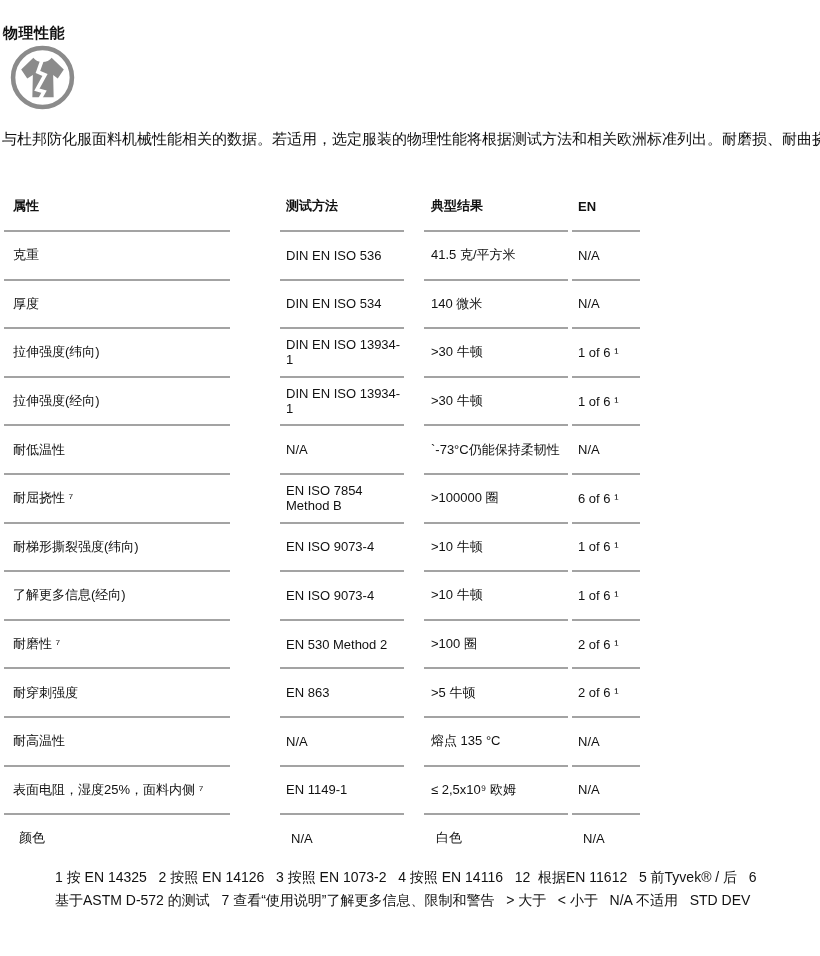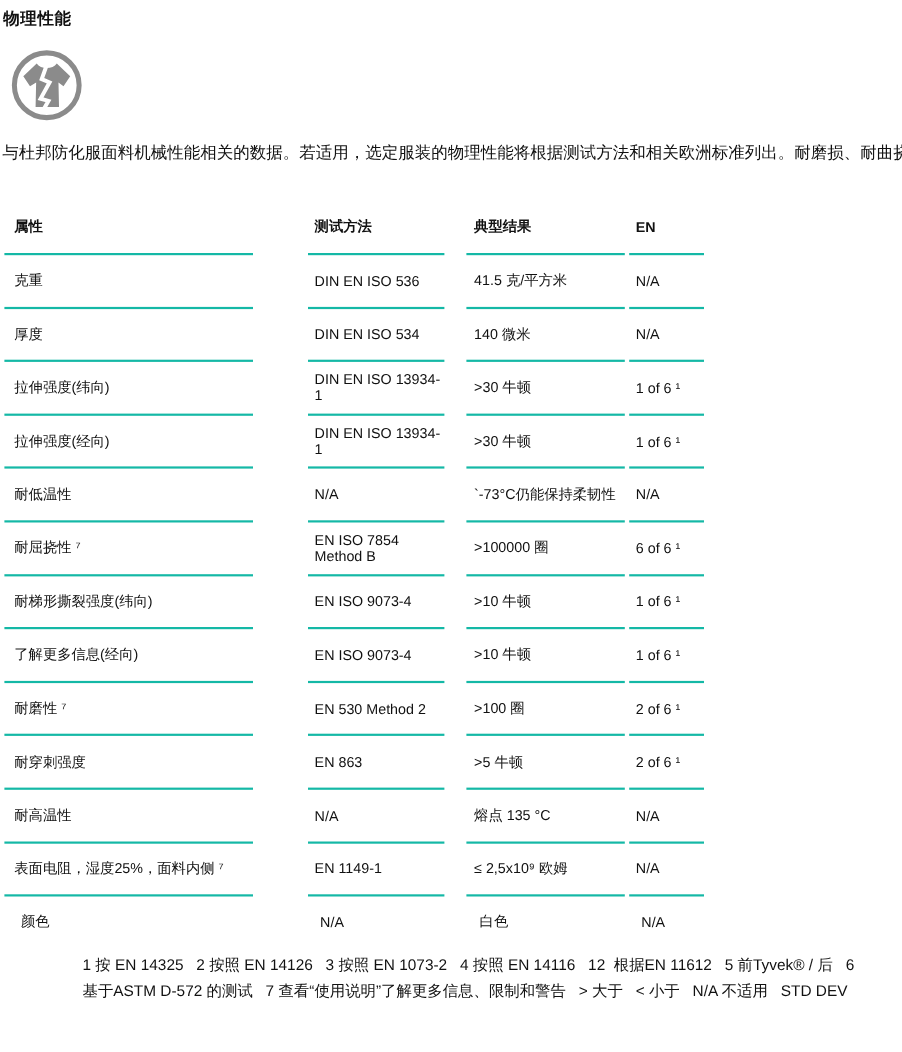--- a/index.html
+++ b/index.html
@@ -2,54 +2,54 @@
 <html><head>
 <meta charset="utf-8">
 <style>
   html,body { margin:0; padding:0; }
   body {
     width:820px; height:956px; background:#ffffff; position:relative;
     font-family:"Liberation Sans","DejaVu Sans",sans-serif; color:#111111;
     overflow:hidden;
   }
   .page-title {
-    position:absolute; left:3px; top:8px;
+    position:absolute; left:3px; top:24px;
     font-size:15px; font-weight:bold; letter-spacing:0.5px;
   }
   .icon-wrap { position:absolute; left:9px; top:44px; width:67px; height:67px; }
   .icon-wrap svg { width:100%; height:100%; display:block; }
   .intro {
     position:absolute; left:2px; top:130px; width:818px;
     font-size:15px; white-space:nowrap; overflow:hidden;
   }
   .props-table {
     position:absolute; left:4px; top:182px;
     display:grid;
     grid-template-columns:226px 170px 160px 68px;
     grid-template-rows:48px;
     grid-auto-rows:48.6px;
     column-gap:4px;
   }
   .row { display:contents; }
   .cell { display:flex; align-items:center; font-size:13px; box-sizing:border-box; }
   .head { font-weight:bold; }
-  .data { border-top:2px solid #14b8a6; }
+  .data { border-top:2px solid #a3a3a3; }
   .c1 { padding-left:9px; }
   .c2 { padding-left:6px;margin-left:46px; }
   .c3 { padding-left:7px;margin-left:16px; }
   .c4 { padding-left:6px;text-align:center; }
   .last.c1 { padding-left:15px; }
   .last.c2 { padding-left:11px; }
   .last.c3 { padding-left:12px; }
   .last.c4 { padding-left:11px; }
   .footnotes {
     position:absolute; left:55px; top:866px; width:724px;
     font-size:14px; line-height:23px;
   }
-  .footnote-line { white-space:pre;margin-left:20px; }
+  .footnote-line { white-space:pre; }
 </style>
 </head>
 <body>
 
 <div class="page-title">物理性能</div>
 
 <div class="icon-wrap">
   <svg viewBox="0 0 66 66" xmlns="http://www.w3.org/2000/svg">
     <circle cx="33" cy="33" r="29" fill="none" stroke="#8b8b8b" stroke-width="4.5"></circle>
     <path d="M24,13.5 C27.5,19 38.5,19 42,13.5 L54,25 L48,34 L43.5,30.5 L44,52.5 L23,52.5 L23.5,30.5 L18,34 L12,25 Z" fill="#8b8b8b"></path>

